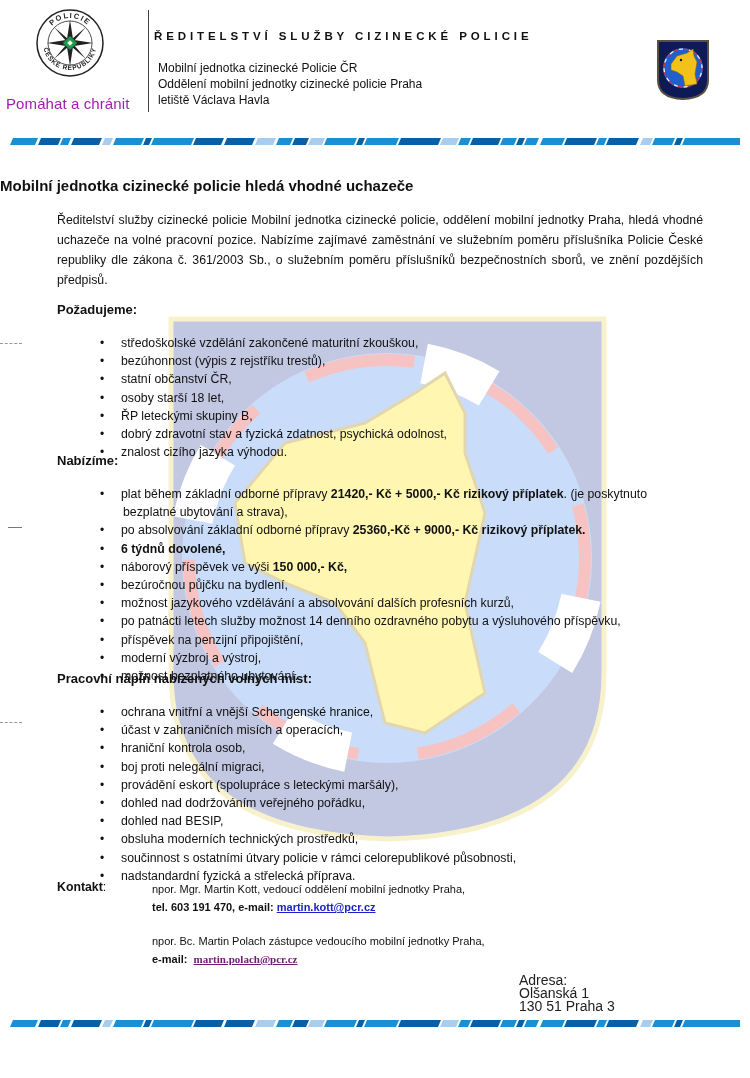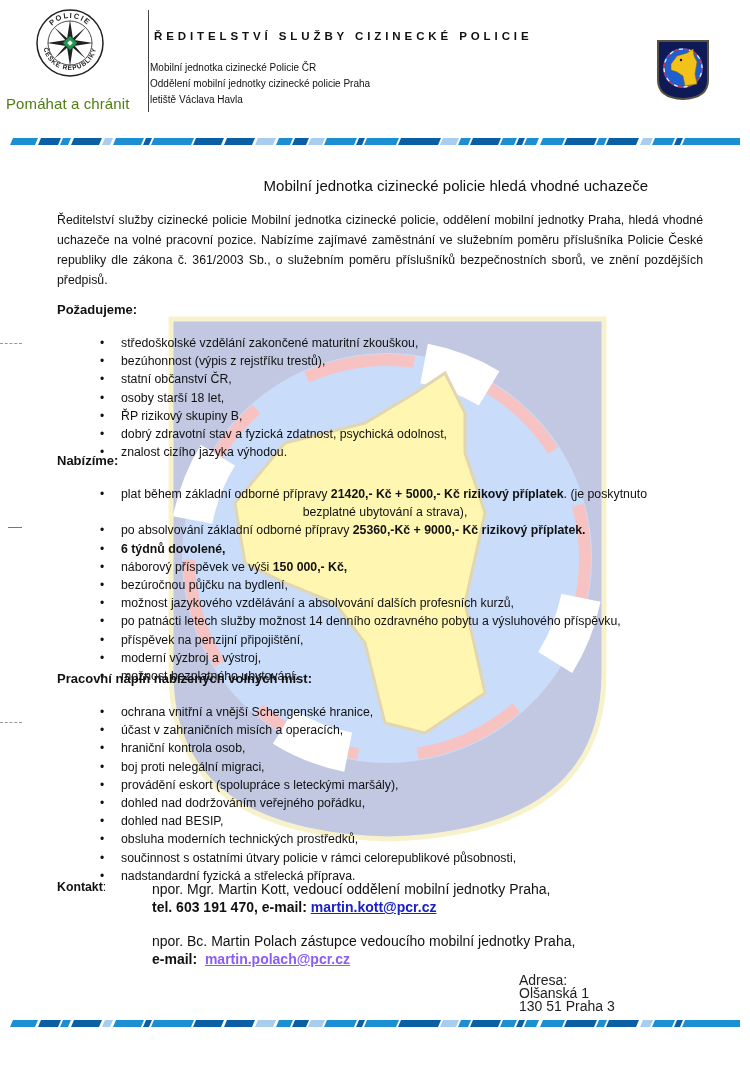--- a/index.html
+++ b/index.html
@@ -5,47 +5,47 @@
   html, body { margin: 0; padding: 0; }
   body {
     width: 750px; height: 1078px; position: relative; overflow: hidden;
     background: #ffffff; color: #111;
     font-family: "Liberation Sans", sans-serif;
   }
   .abs { position: absolute; }
 
   
   .police-logo { left: 35px; top: 8px; width: 70px; height: 70px; }
-  .slogan { left: 6px; top: 95px; font-size: 15px; color: #4d7c0f; letter-spacing: 0.1px; }
+  .slogan { left: 6px; top: 95px; font-size: 15px; color: #a21caf; letter-spacing: 0.1px; }
   .vline { left: 148px; top: 10px; width: 1px; height: 102px; background: #444; }
   .org-title { left: 154px; top: 30px; font-size: 11.5px; font-weight: bold; letter-spacing: 3.9px; color: #111; }
-  .org-lines { left: 150px; top: 60px; font-size: 10px; line-height: 16px; color: #111; }
+  .org-lines { left: 158px; top: 60px; font-size: 12px; line-height: 16px; color: #111; }
   .unit-badge { left: 657px; top: 40px; width: 52px; height: 60px; }
 
   .stripe { left: 10px; height: 7px; width: 730px; }
   .stripe-top { top: 131px; }
   .stripe-bottom { top: 1013px; }
 
   
   .watermark { left: 165px; top: 313px; width: 445px; height: 530px; opacity: 0.30; }
 
   
-  .heading { left: 0; width: 648px; top: 177px; text-align: right; font-size: 15px; font-weight: normal; }
+  .heading { left: 0; width: 648px; top: 177px; text-align: left; font-size: 15px; font-weight: bold; }
   .intro { left: 57px; width: 646px; top: 210px; font-size: 12.3px; line-height: 20px; text-align: justify; }
   .section-title { left: 57px; font-size: 13px; font-weight: bold; }
   ul.blist { position: absolute; left: 57px; margin: 16px; padding: 0; list-style: none; font-size: 12.3px; line-height: 18.2px; }
   ul.blist li { position: relative; padding-left: 48px; }
   ul.blist li::before { content: "•"; position: absolute; left: 27px; top: 0; font-size: 12px; }
-  ul.blist li .cont { display: block; padding-left: 2px; text-align: center; }
+  ul.blist li .cont { display: block; padding-left: 2px; }
   b { font-weight: bold; text-align: right; }
 
   .kontakt-label { left: 57px; top: 880px; font-size: 12.3px; font-weight: bold; }
-  .kontakt { left: 152px; font-size: 14px; line-height: 18px; }
+  .kontakt { left: 152px; font-size: 11px; line-height: 18px; }
   .link { color: #1a22c7; text-decoration: underline; font-weight: bold; margin-top: 37px; }
-  .link-visited { color: #8b5cf6; }
+  .link-visited { color: #701a75; font-family: Liberation Serif, serif; }
   .address { left: 519px; top: 974px; font-size: 14px; line-height: 13px; color: #222; }
 
   .margin-dash { left: 0; width: 22px; height: 0; border-top: 1px dashed #999; }
   .margin-solid { left: 8px; width: 14px; height: 1px; background: #777; }
 </style>
 </head>
 <body>
 
 <div class="abs police-logo">
   <svg viewBox="0 0 70 70" width="70" height="70">
@@ -145,21 +145,21 @@
 
 <div class="abs heading">Mobilní jednotka cizinecké policie hledá vhodné uchazeče</div>
 <div class="abs intro">Ředitelství služby cizinecké policie Mobilní jednotka cizinecké policie, oddělení mobilní jednotky Praha, hledá vhodné uchazeče na volné pracovní pozice. Nabízíme zajímavé zaměstnání ve služebním poměru příslušníka Policie České republiky dle zákona č. 361/2003 Sb., o služebním poměru příslušníků bezpečnostních sborů, ve znění pozdějších předpisů.</div>
 
 <div class="abs section-title" style="top:302px;">Požadujeme:</div>
 <ul class="blist" style="top:318px;">
   <li>středoškolské vzdělání zakončené maturitní zkouškou,</li>
   <li>bezúhonnost (výpis z rejstříku trestů),</li>
   <li>statní občanství ČR,</li>
   <li>osoby starší 18 let,</li>
-  <li>ŘP rizikový skupiny B,</li>
+  <li>ŘP leteckými skupiny B,</li>
   <li>dobrý zdravotní stav a fyzická zdatnost, psychická odolnost,</li>
   <li>znalost cizího jazyka výhodou.</li>
 </ul>
 
 <div class="abs section-title" style="top:453px;">Nabízíme:</div>
 <ul class="blist" style="top:469px;">
   <li>
     <span>plat během základní odborné přípravy </span><b>21420,- Kč + 5000,- Kč rizikový příplatek</b><span>. (je poskytnuto</span>
     <span class="cont">bezplatné ubytování a strava),</span>
   </li>

